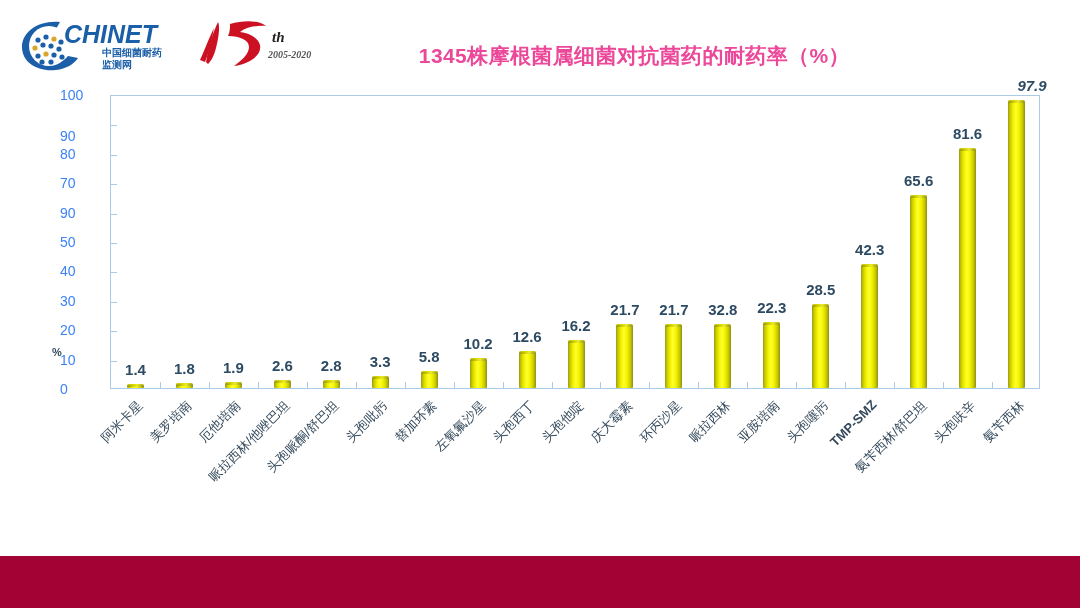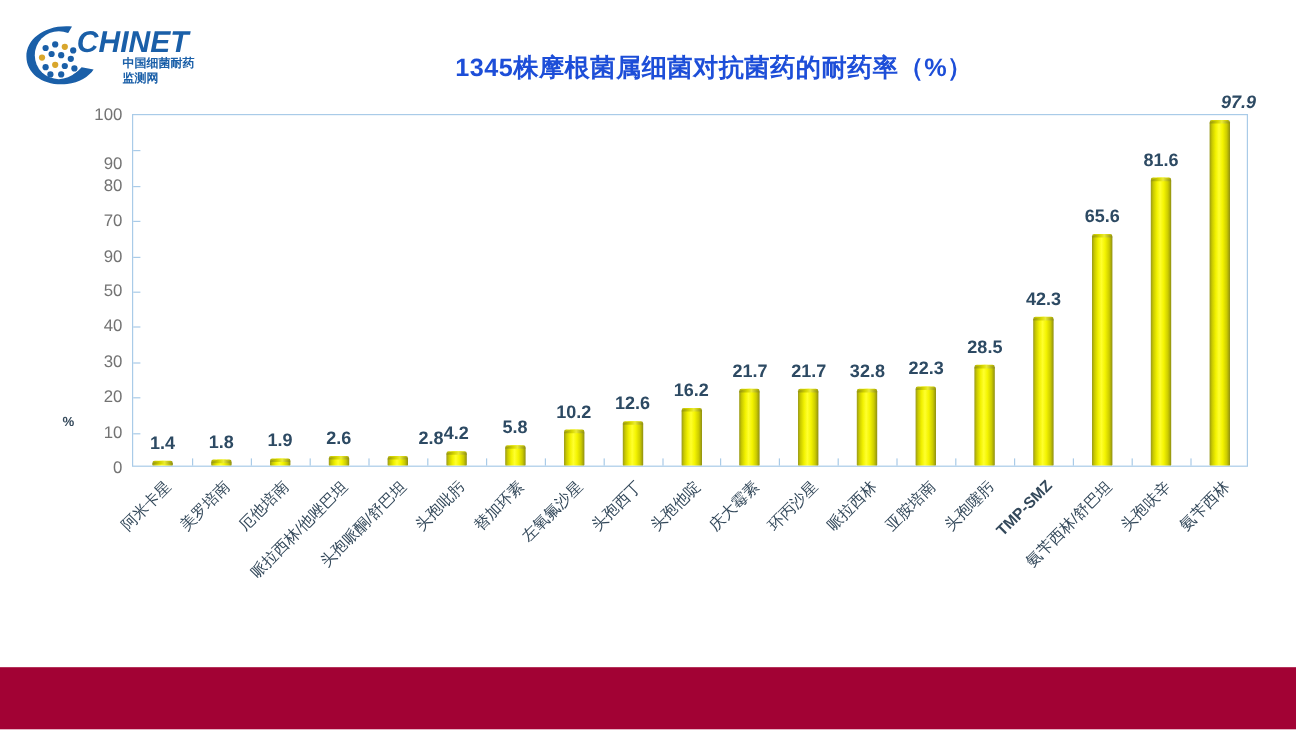--- a/index.html
+++ b/index.html
@@ -39,24 +39,24 @@
     width: 130px;
     height: 58px;
   }
   .logo-anniversary svg { display: block; }
 
   .chart-title {
     position: absolute;
     left: 340px;
     top: 42px;
     width: 510px;
-    text-align: center;
+    text-align: right;
     font-size: 21px;
     font-weight: bold;
-    color: #1d4ed8;
+    color: #ec4899;
     letter-spacing: 0.4px;
     white-space: nowrap;
   }
 
   
   .chart-wrap {
     position: absolute;
     left: 0; top: 88px;
     width: 1080px;
     height: 462px;
@@ -78,22 +78,22 @@
     left: 60px;
     top: 7px;
     width: 42px;
     height: 294px;
   }
   .y-tick-label {
     position: absolute;
     right: 0;
     transform: translateY(-50%);
     font-size: 14px;
-    color: #737373;
-    text-align: right;
+    color: #3b82f6;
+    text-align: left;
     width: 42px;
   }
 
   
   .plot-area {
     position: absolute;
     left: 110px;
     top: 7px;
     width: 930px;
     height: 294px;
@@ -217,20 +217,33 @@
         <circle cx="26" cy="48" r="2.6" fill="#1a5fa8"></circle>
         <circle cx="35" cy="48" r="2.6" fill="#1a5fa8"></circle>
       </g>
 
       <text x="48" y="29" font-family="Liberation Sans, sans-serif" font-size="25" font-weight="bold" font-style="italic" fill="#1a5fa8">CHINET</text>
       <text x="86" y="42" font-family="DejaVu Sans, sans-serif" font-size="10" font-weight="bold" fill="#1a5fa8">中国细菌耐药</text>
       <text x="86" y="54" font-family="DejaVu Sans, sans-serif" font-size="10" font-weight="bold" fill="#1a5fa8">监测网</text>
     </svg>
   </div>
 
+  <div class="logo-anniversary">
+    <svg width="130" height="58" viewBox="0 0 130 58" xmlns="http://www.w3.org/2000/svg">
+
+      <path d="M14 48 C16 36 20 20 26 8 C28 12 27 22 24 34 C22 42 19 47 16 50 Z" fill="#cc1122"></path>
+      <path d="M8 46 C12 38 16 26 22 14 C20 26 17 38 13 48 Z" fill="#cc1122"></path>
+
+      <path d="M38 10 C52 6 66 6 74 12 C66 11 54 13 48 18 C56 19 66 23 68 31
+               C70 41 58 50 42 52 C50 46 57 40 57 33 C57 26 48 22 36 22
+               C38 18 38 14 38 10 Z" fill="#cc1122"></path>
+      <text x="80" y="28" font-family="Liberation Serif, serif" font-size="15" font-style="italic" font-weight="bold" fill="#222222">th</text>
+      <text x="76" y="44" font-family="Liberation Serif, serif" font-size="10" font-style="italic" font-weight="bold" fill="#555555">2005-2020</text>
+    </svg>
+  </div>
 
   <div class="chart-title">1345株摩根菌属细菌对抗菌药的耐药率（%）</div>
 </div>
 
 <div class="chart-wrap">
 
   <div class="y-unit">%</div>
 
   <div class="y-axis" id="y-axis">
       <div class="y-tick-label" style="top: 294px;">0</div>
@@ -260,25 +273,25 @@
           <div class="bar-cap"></div>
         </div>
         <div class="bar-value" style="left: 122.368px; bottom: 12.174px;">1.9</div>
         <div class="bar" style="left: 162.816px; width: 17px; height: 7.644px;">
           <div class="bar-cap"></div>
         </div>
         <div class="bar-value" style="left: 171.316px; bottom: 13.644px;">2.6</div>
         <div class="bar" style="left: 211.763px; width: 17px; height: 8.232px;">
           <div class="bar-cap"></div>
         </div>
-        <div class="bar-value" style="left: 220.263px; bottom: 14.232px; margin-left: 28px;">2.8</div>
+        <div class="bar-value" style="left: 220.263px; bottom: 14.232px;">2.8</div>
         <div class="bar" style="left: 260.711px; width: 17px; height: 12.348px;">
           <div class="bar-cap"></div>
         </div>
-        <div class="bar-value" style="left: 269.211px; bottom: 18.348px;">4.2</div>
+        <div class="bar-value" style="left: 269.211px; bottom: 18.348px;">3.3</div>
         <div class="bar" style="left: 309.658px; width: 17px; height: 17.052px;">
           <div class="bar-cap"></div>
         </div>
         <div class="bar-value" style="left: 318.158px; bottom: 23.052px;">5.8</div>
         <div class="bar" style="left: 358.605px; width: 17px; height: 29.988px;">
           <div class="bar-cap"></div>
         </div>
         <div class="bar-value" style="left: 367.105px; bottom: 35.988px;">10.2</div>
         <div class="bar" style="left: 407.553px; width: 17px; height: 37.044px;">
           <div class="bar-cap"></div>

